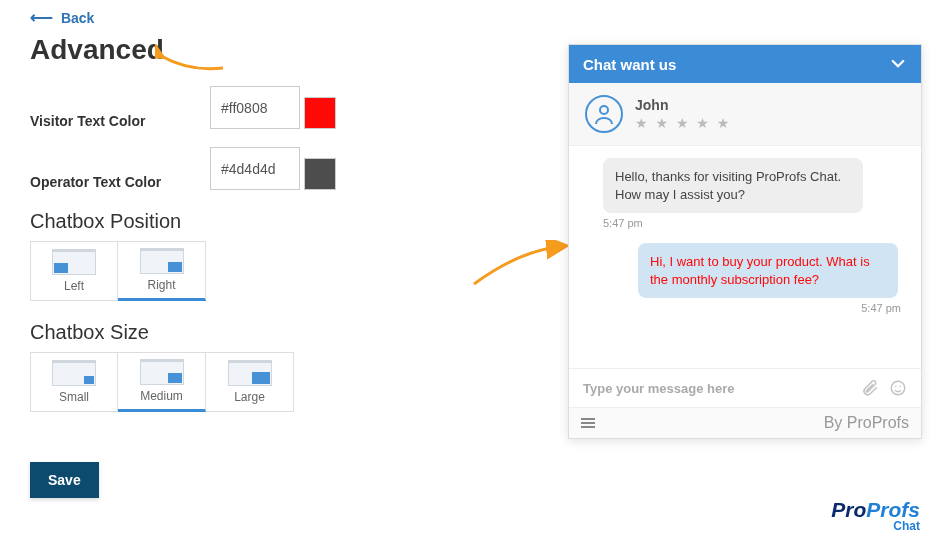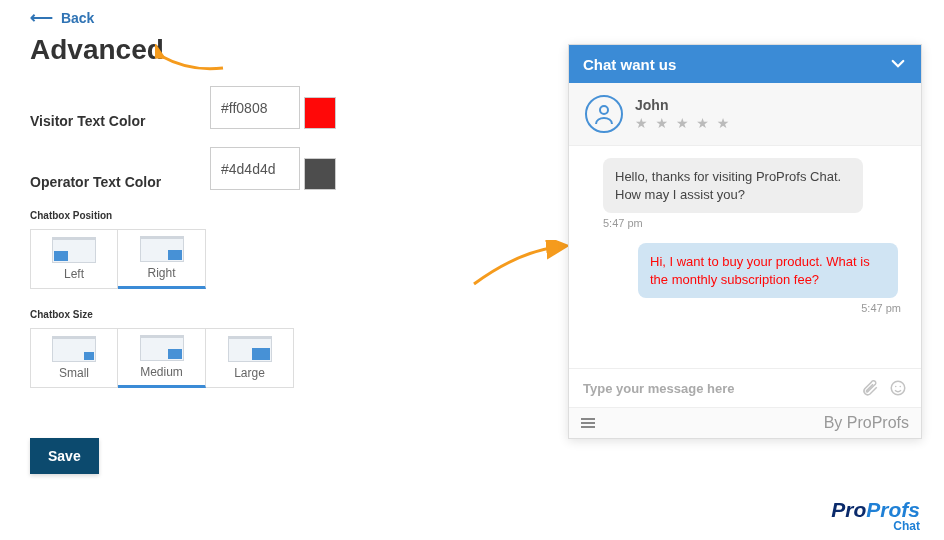--- a/index.html
+++ b/index.html
@@ -58,23 +58,23 @@
     font-size: 14px;
     color: #555;
   }
   .color-swatch {
     width: 32px;
     height: 32px;
     border: 1px solid #ccc;
     margin-left: 4px;
   }
   .section-label {
-    font-weight: 700;
+    font-weight: 400;
     color: #333;
-    font-size: 10px;
+    font-size: 20px;
     margin-top: 20px;
     margin-bottom: 8px;
   }
   .option-row { display: flex; gap: 0; }
   .option-card {
     width: 88px;
     height: 60px;
     border: 1px solid #ddd;
     display: flex;
     flex-direction: column;

